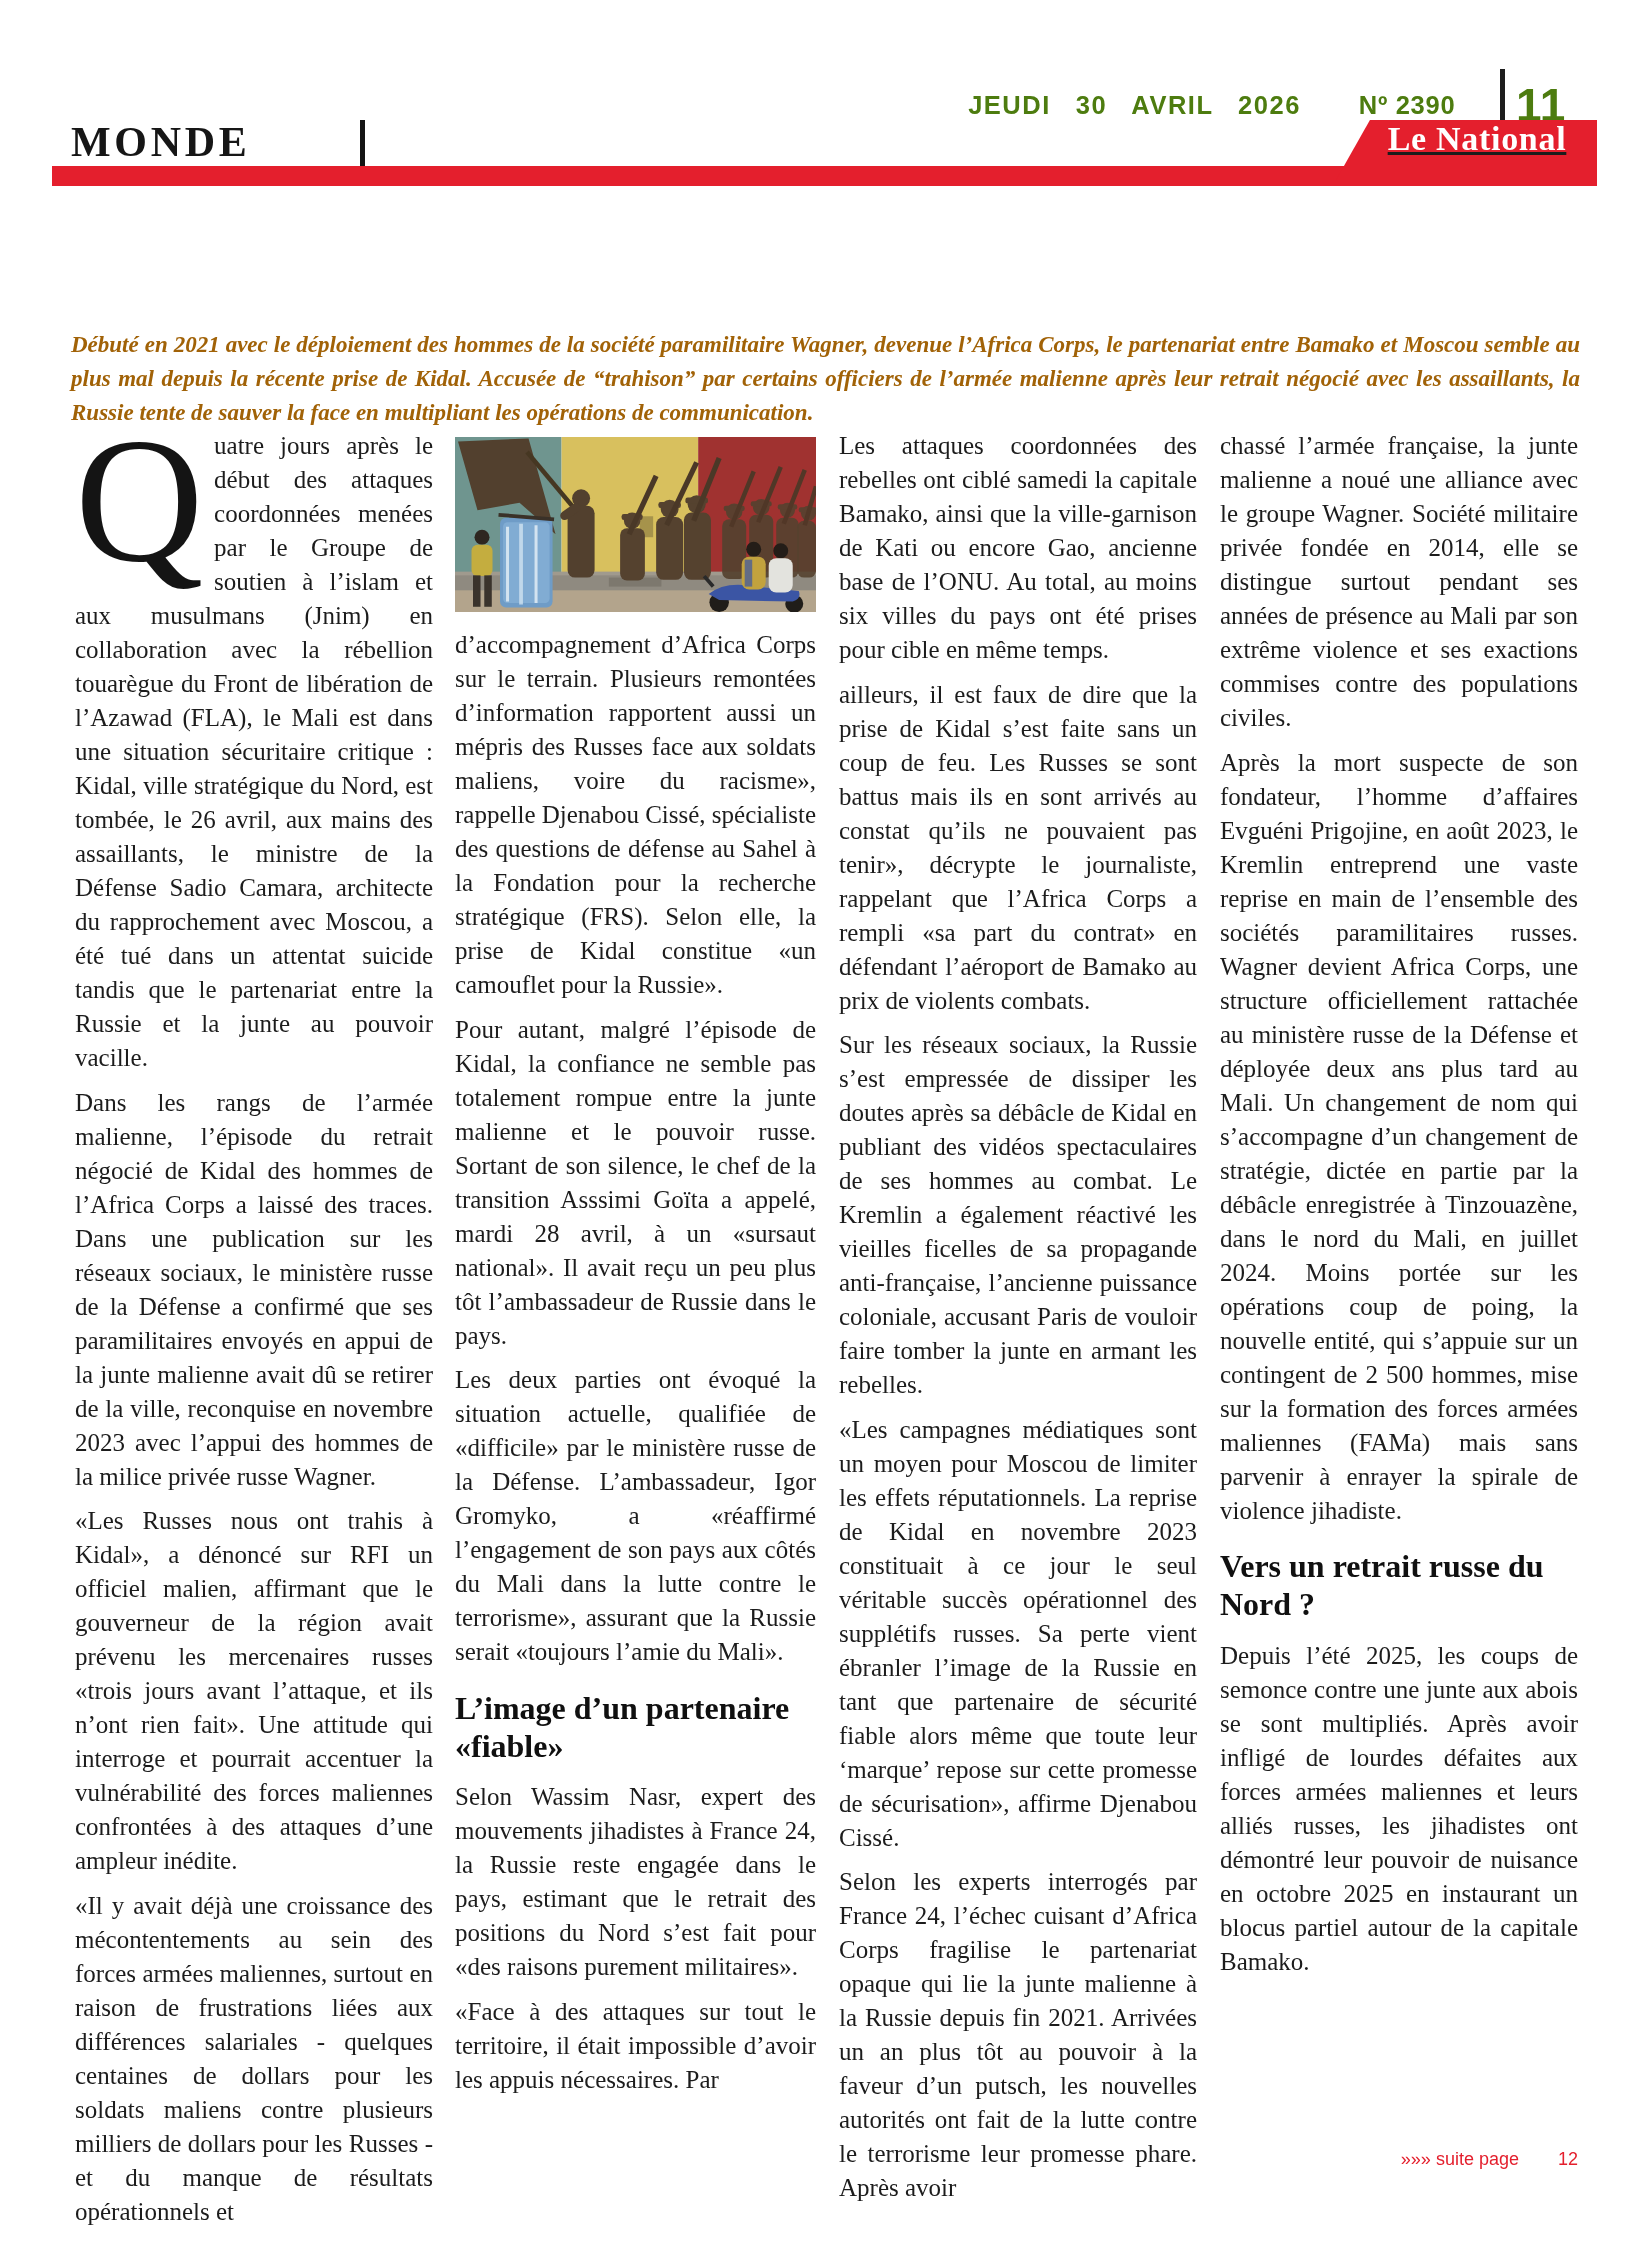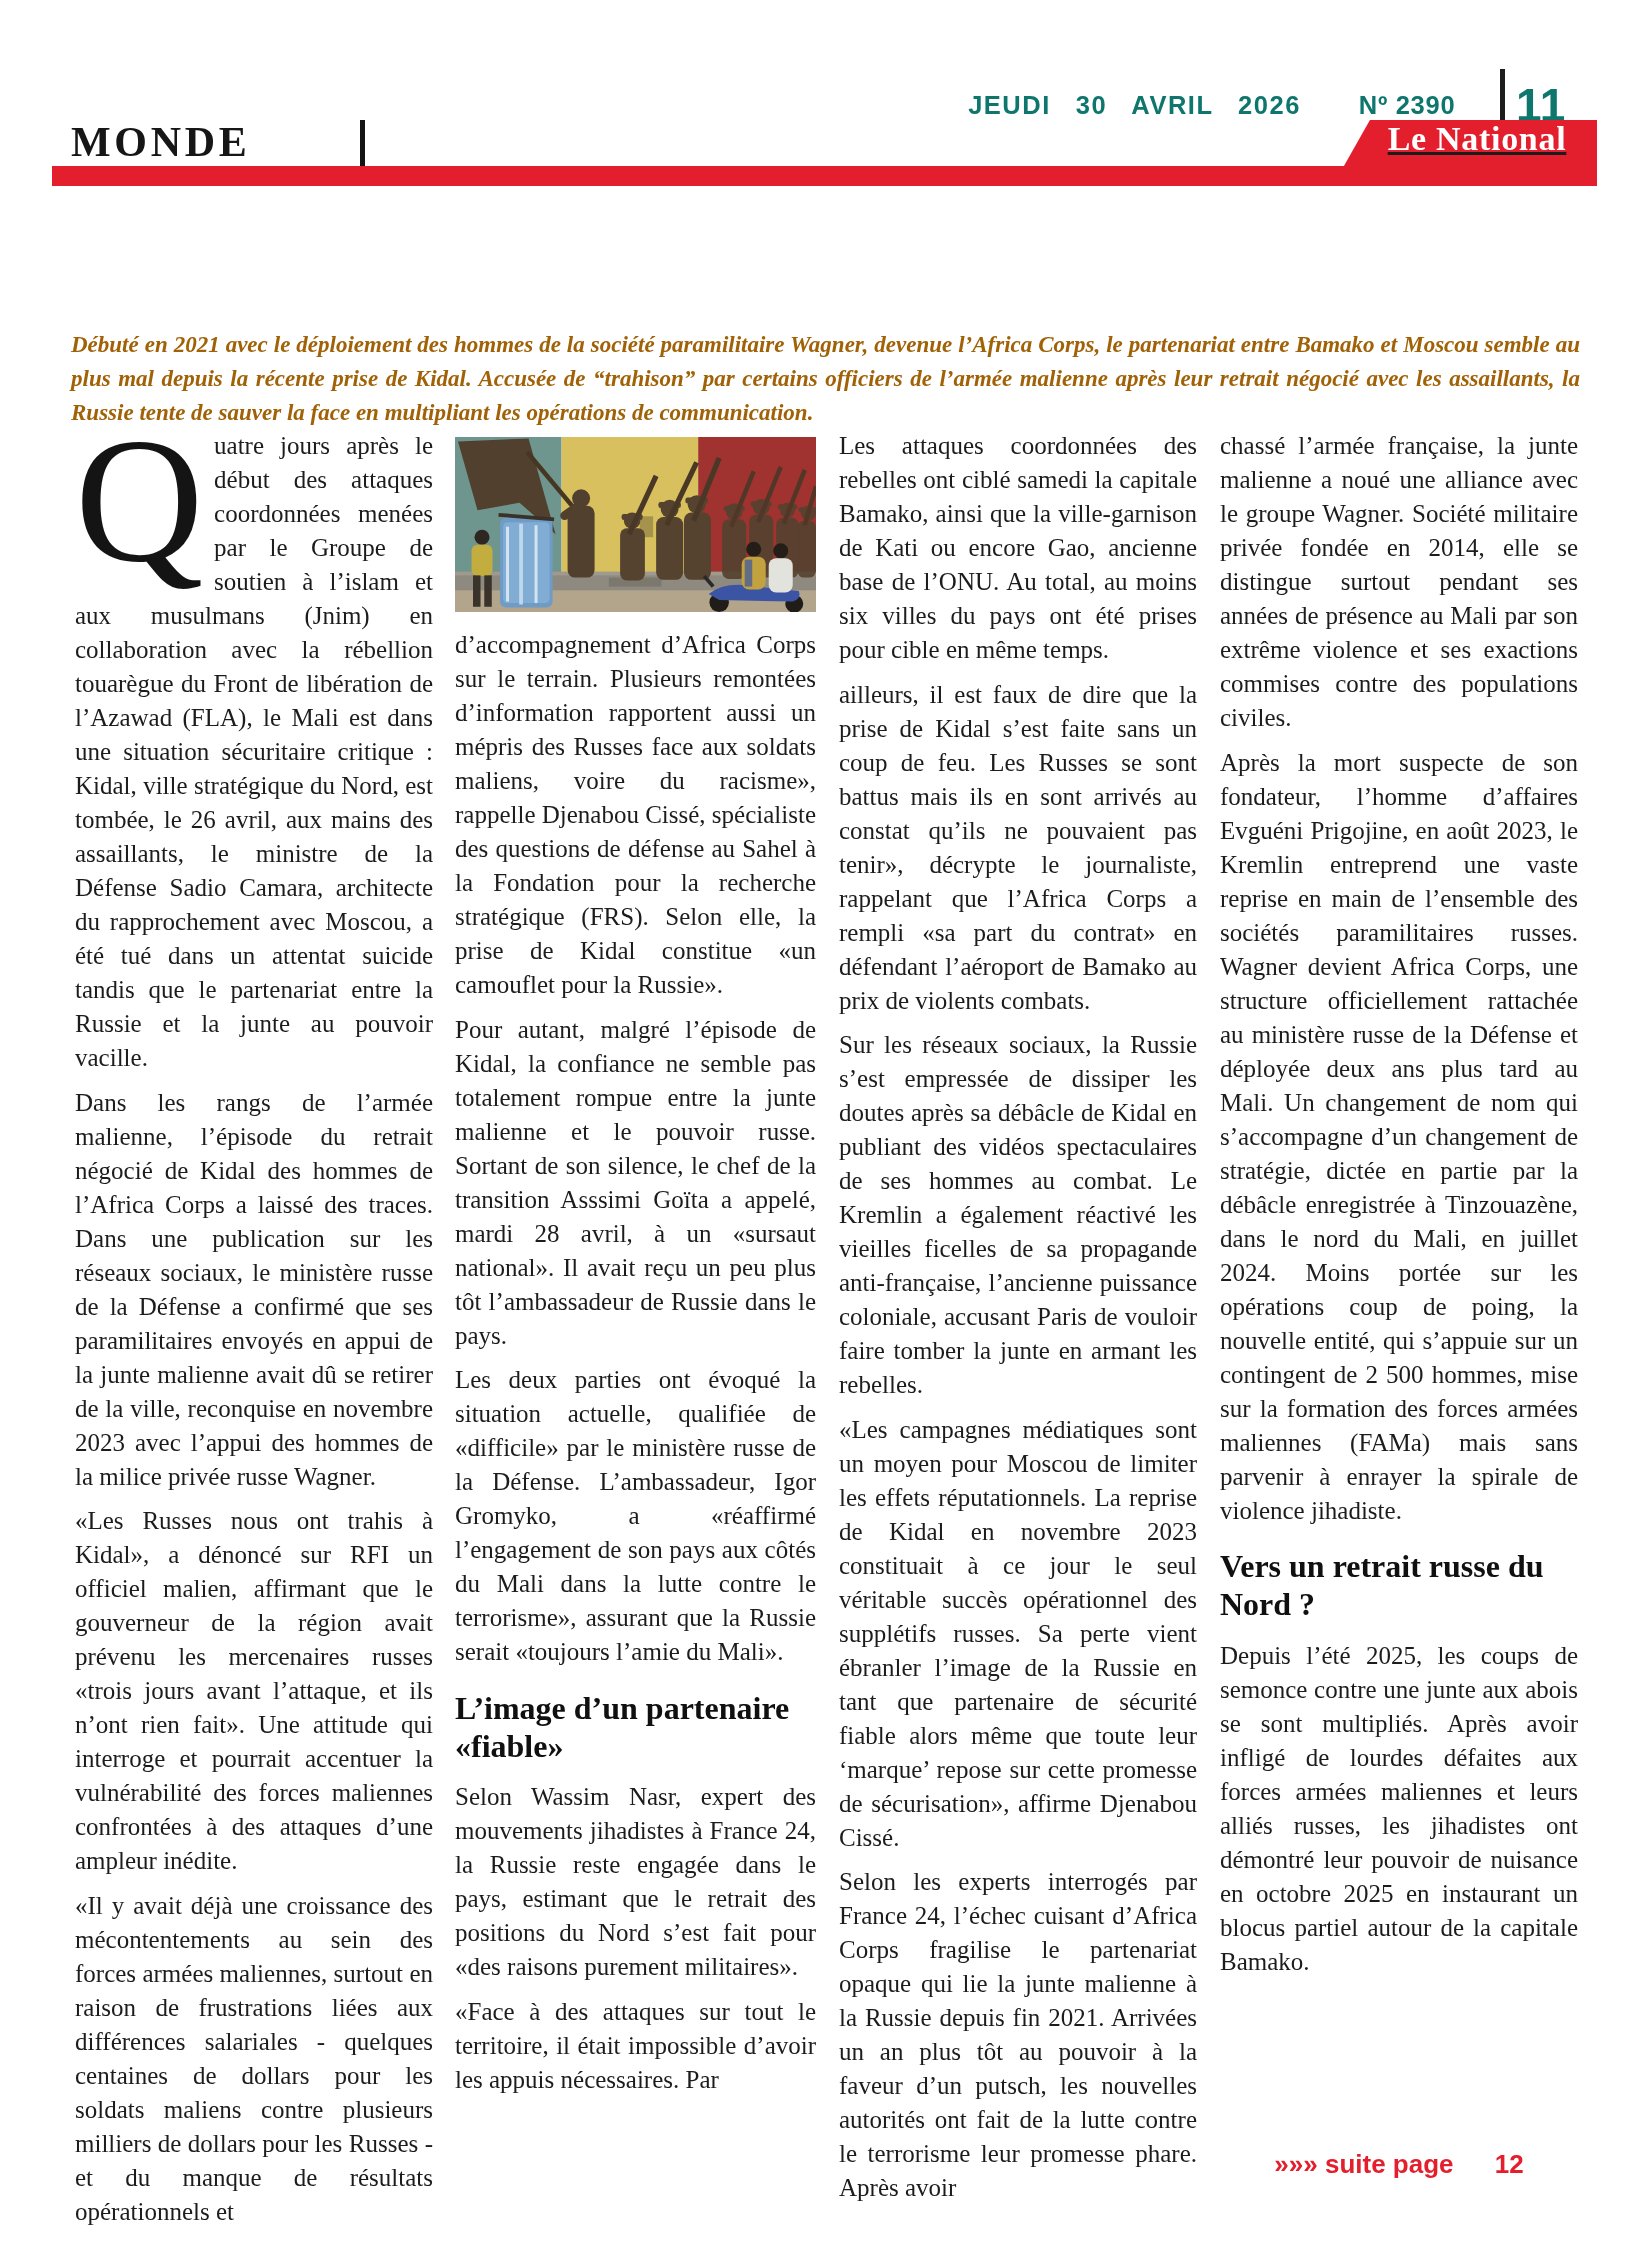--- a/index.html
+++ b/index.html
@@ -1,21 +1,21 @@
 <!DOCTYPE html>
 <html lang="fr" style="font-size:12px"><head>
 <meta charset="utf-8">
 <style>
   html,body{margin:0;padding:0;background:#ffffff;}
   .page{position:relative;width:1650px;height:2250px;background:#fff;overflow:hidden;
         font-family:"Liberation Serif","DejaVu Serif",serif;color:#1c1c1c;}
 
   
   .dateline{position:absolute;top:69px;right:84px;display:flex;align-items:center;
-            font-family:"Liberation Sans","DejaVu Sans",sans-serif;font-weight:bold;color:#0f766e;}
+            font-family:"Liberation Sans","DejaVu Sans",sans-serif;font-weight:bold;color:#4d7c0f;}
   .dateline .date{font-size:25.5px;letter-spacing:1.5px;word-spacing:16.5px;}
   .dateline .issue{font-size:25.5px;margin-left:58px;letter-spacing:0.7px;}
   .pagebar{width:5.2px;height:72px;background:#1d1d1d;margin-left:45px;}
   .pagenum{font-size:46px;margin-left:10.5px;letter-spacing:0.7px;}
 
   .section-row{position:absolute;left:71px;top:118px;}
   .section-label{font-size:42px;font-weight:bold;letter-spacing:3.7px;color:#161616;}
   .section-divider{position:absolute;left:360px;top:120px;width:4.5px;height:58px;background:#141414;}
 
   .red-rule{position:absolute;left:52px;top:166px;width:1545px;height:20px;}
@@ -38,22 +38,22 @@
   .col-2{left:455px;width:361px;}
   .col-3{left:839px;width:358px;}
   .col-4{left:1220px;width:358px;}
   .col p.body{font-size:25px;line-height:34px;margin:0 0 10.5px 0;text-align:justify;color:#1c1c1c;}
   .dropcap{float:left;font-size:178px;line-height:133px;padding:4.5px 10.5px 0 0;color:#141414;}
   .subhead{font-size:32px;line-height:1.2;font-weight:bold;color:#101010;margin:19.5px 0 15px 0;}
 
   .photo{display:block;width:361px;height:175px;margin:7.5px 0 16.5px 0;}
 
   
-  .continuation{position:absolute;left:1220px;top:2149px;width:358px;text-align:center;
-                font-family:"Liberation Sans","DejaVu Sans",sans-serif;font-size:26px;font-weight:bold;}
+  .continuation{position:absolute;left:1220px;top:2149px;width:358px;text-align:right;
+                font-family:"Liberation Sans","DejaVu Sans",sans-serif;font-size:18px;}
   .continuation .num{margin-left:34px;}
 </style>
 </head>
 <body>
 
 <div class="page">
 
   <div class="dateline">
     <span class="date">JEUDI 30 AVRIL 2026</span>
     <span class="issue">Nº 2390</span>

